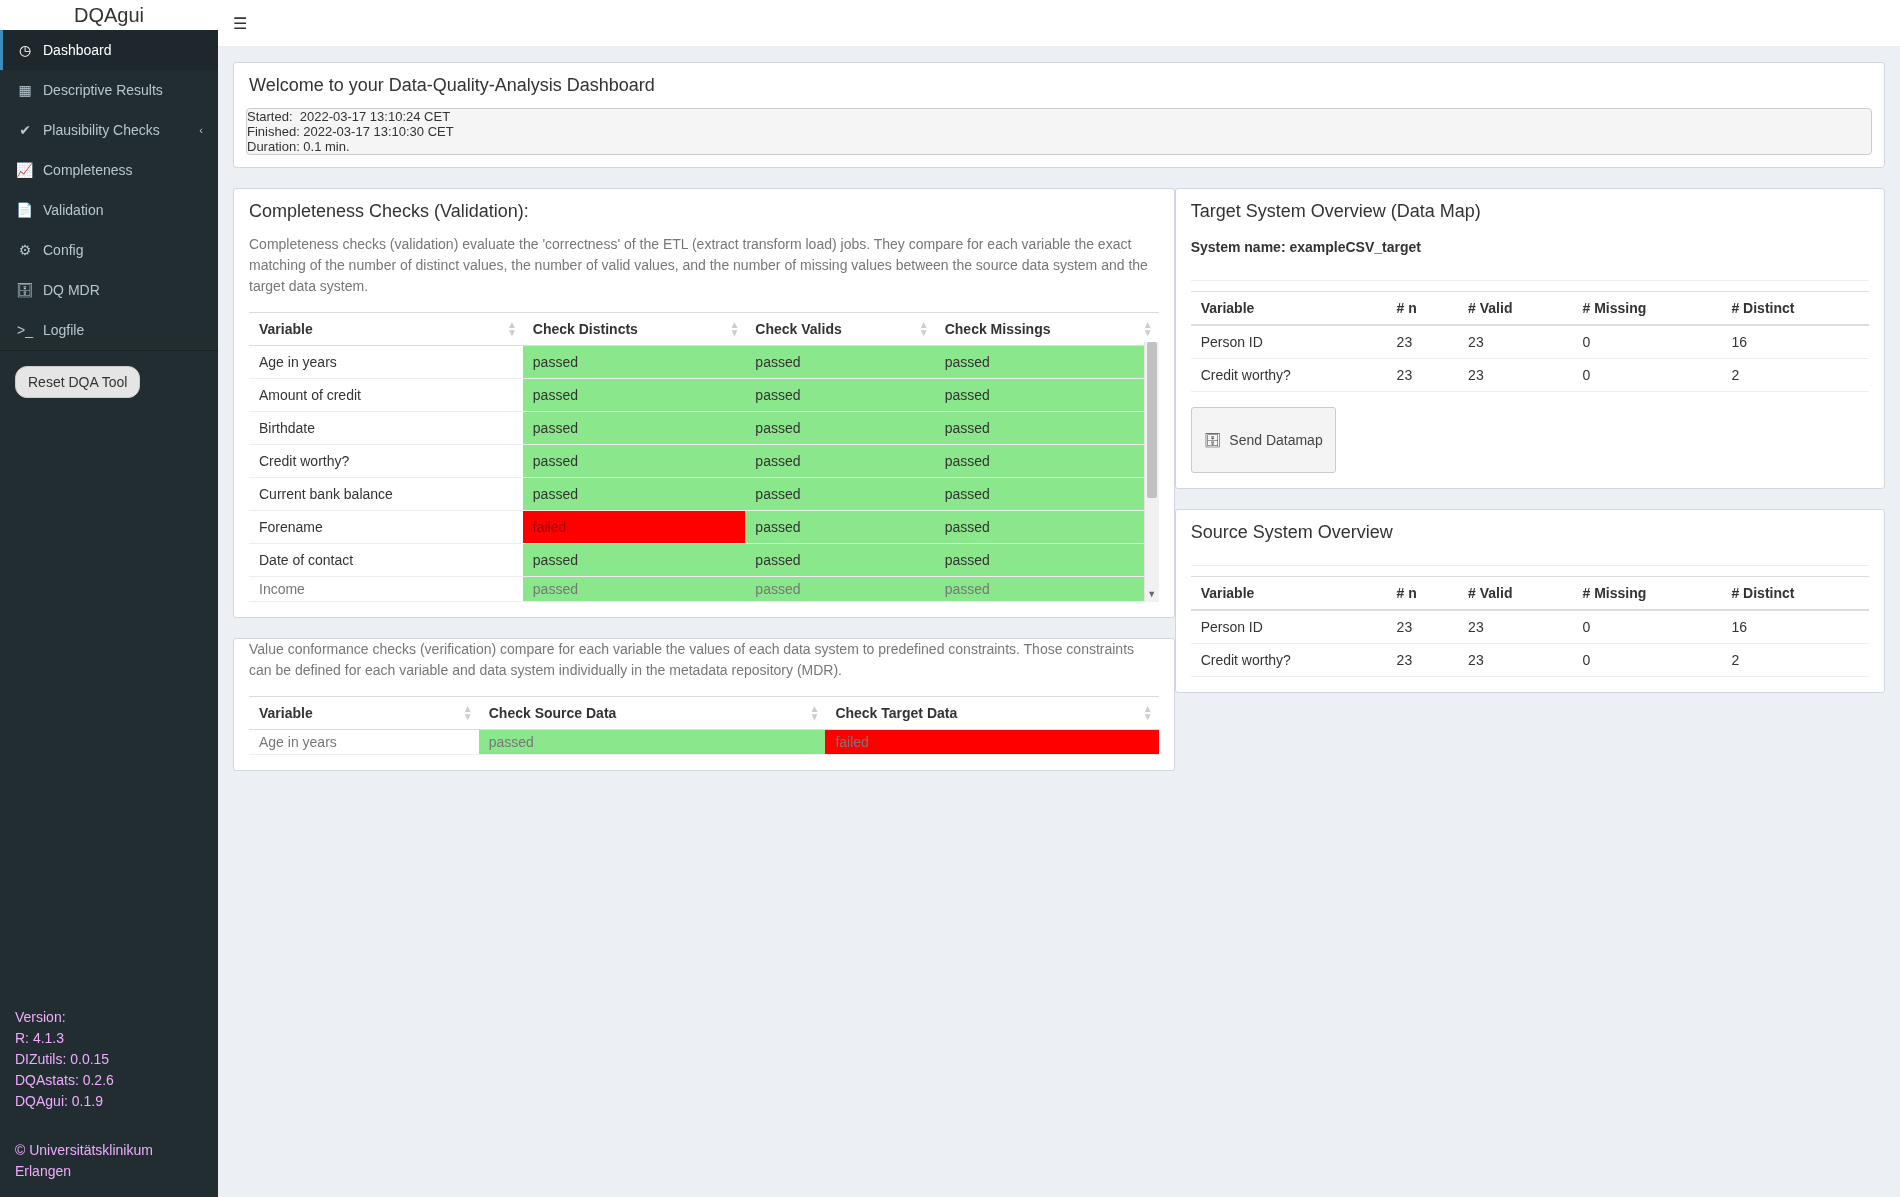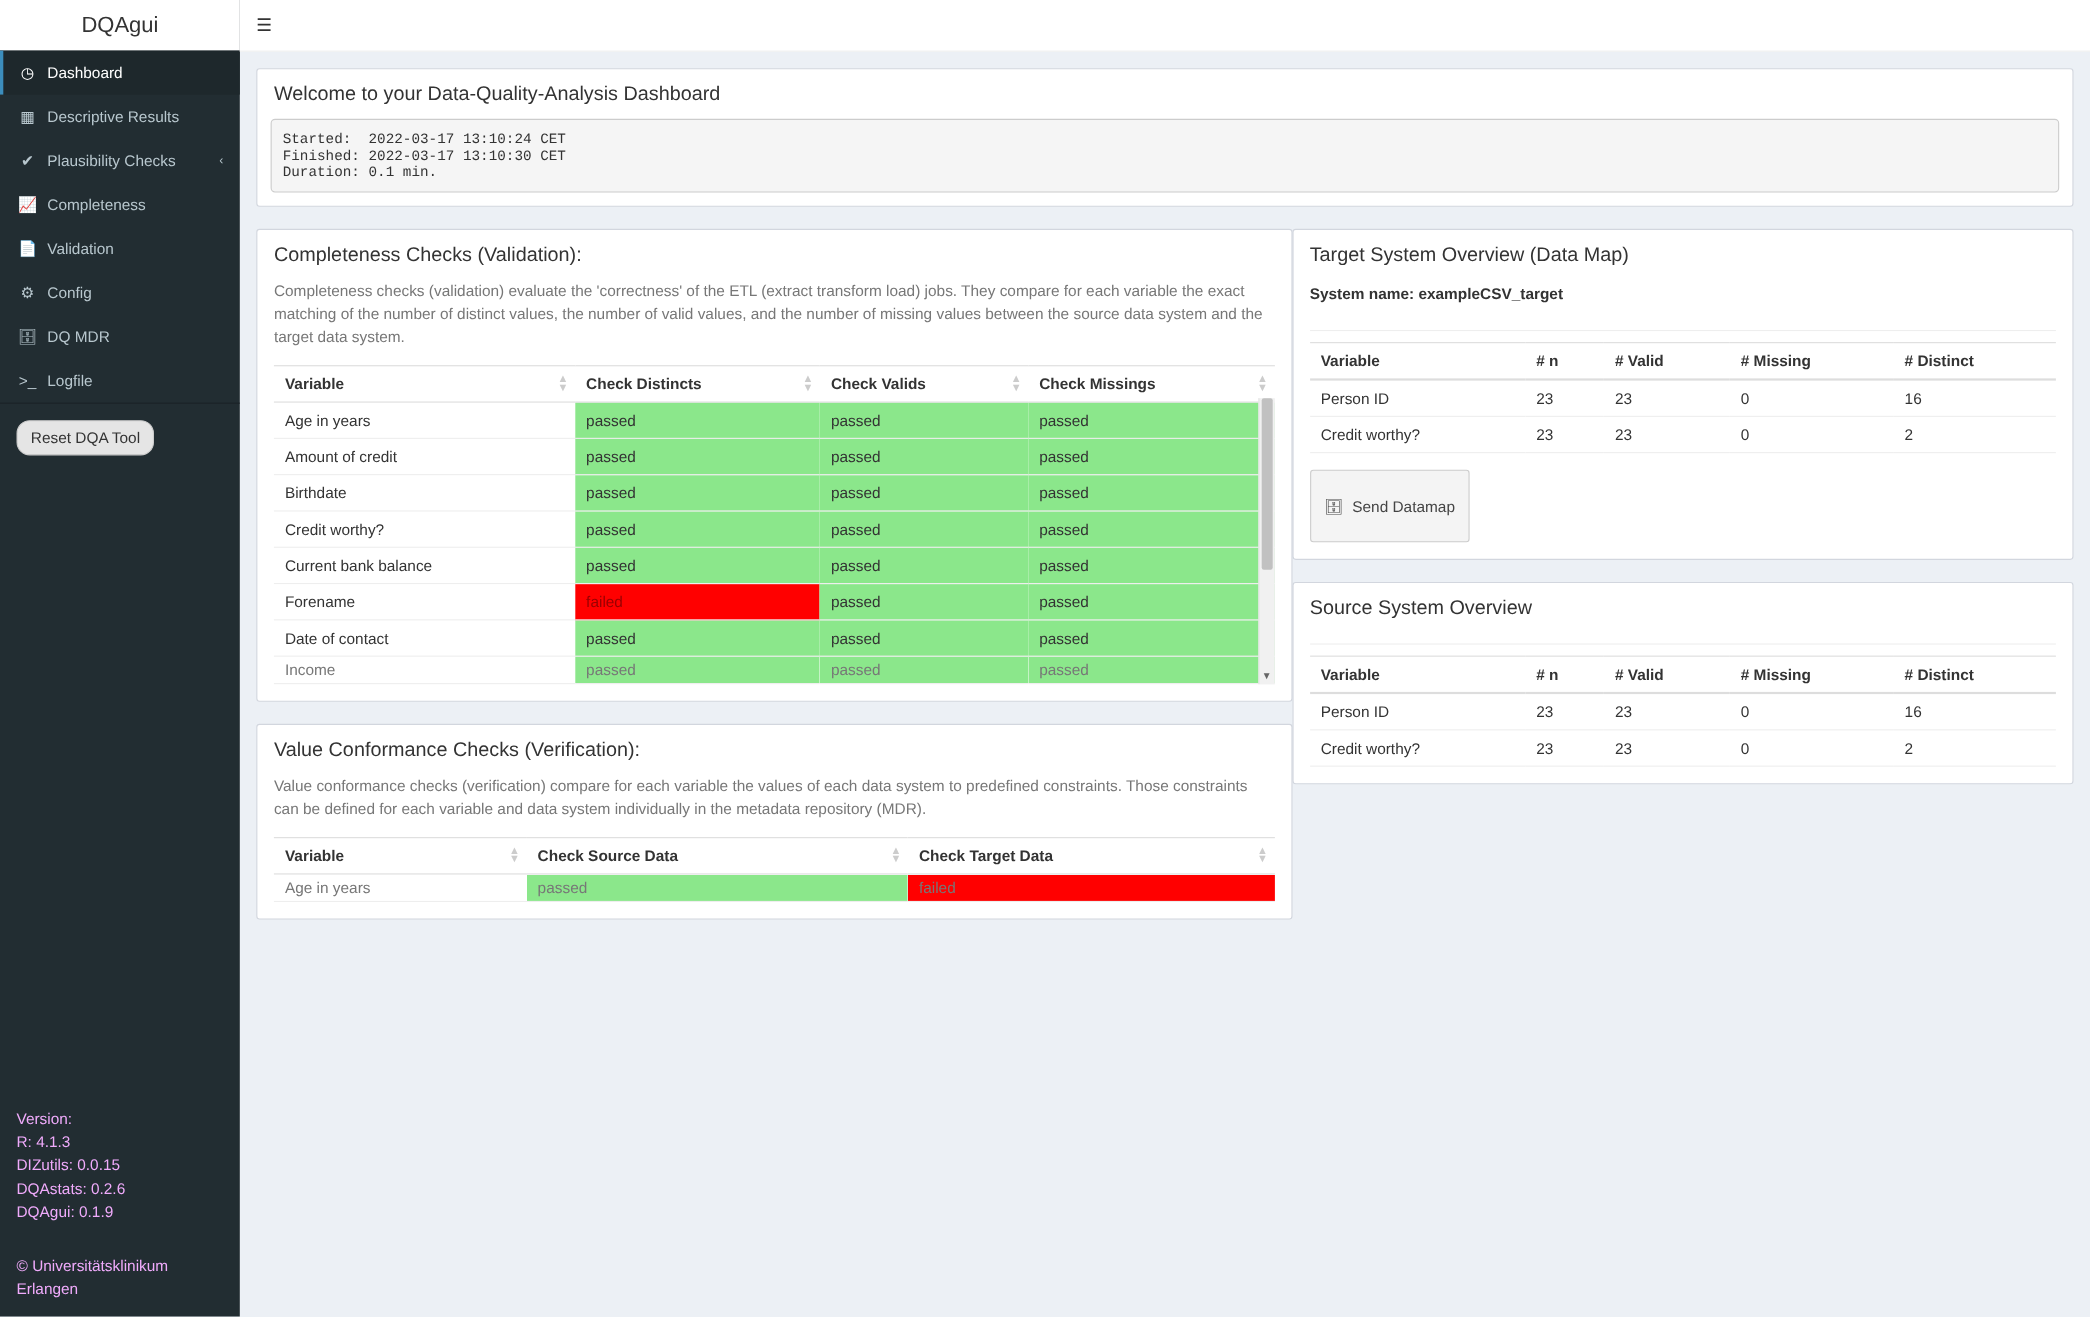--- a/index.html
+++ b/index.html
@@ -1,36 +1,36 @@
 <!DOCTYPE html>
 <html><head>
 <meta charset="utf-8">
 <style>
 *{box-sizing:border-box;margin:0;padding:0}
 body{font-family:"Source Sans Pro","Helvetica Neue",Helvetica,Arial,sans-serif;font-size:14px;color:#333;background:#ecf0f5}
 .app{display:flex;min-height:100vh}
 .sidebar{width:218px;background:#222d32;color:#b8c7ce;flex-shrink:0;display:flex;flex-direction:column}
-.brand{background:#fff;color:#333;font-size:20px;font-weight:500;padding:12px 0;height:46px;display:flex;align-items:center;justify-content:center}
+.brand{background:#fff;color:#333;font-size:20px;font-weight:500;padding:12px 0;height:30px;display:flex;align-items:center;justify-content:center}
 .nav{list-style:none;padding:0;margin:0;flex:0 0 auto}
 .nav li{display:flex;align-items:center;padding:12px 15px;cursor:pointer;font-size:14px;color:#b8c7ce}
 .nav li.active{background:#1e282c;color:#fff;border-left:3px solid #3c8dbc;padding-left:12px}
 .nav .ico{width:20px;display:inline-block;margin-right:8px;text-align:center}
 .nav .chev{margin-left:auto;font-size:11px}
 .sb-sep{height:1px;background:#1a2226;margin:0}
 .reset-wrap{padding:15px}
 .btn{background:#e5e5e5;border:1px solid #ccc;border-radius:12px;padding:7px 12px;font-size:14px;cursor:pointer;color:#333}
 .sb-footer{margin-top:auto;padding:15px;font-size:14px;color:#f0abfc;line-height:1.5}
 .main{flex:1;display:flex;flex-direction:column}
 .topbar{background:#fff;border-bottom:1px solid #eee;height:47px;display:flex;align-items:center;padding:0 15px}
 .hamburger{cursor:pointer;font-size:16px;color:#333}
 .content{padding:15px}
 .box{background:#fff;border:1px solid #d2d6de;border-radius:3px;margin-bottom:20px}
 .box-header{padding:12px 15px;font-size:18px;font-weight:500;color:#333}
 .box-body{padding:0 15px 15px 15px}
-.pre{background:#f5f5f5;border:1px solid #ccc;border-radius:4px;padding:10px;font-family:Liberation Mono, monospace;font-size:13px;white-space:pre;color:#333;margin:0 12px 12px 12px}
+.pre{background:#f5f5f5;border:1px solid #ccc;border-radius:4px;font-family:Liberation Sans, sans-serif;font-size:13px;white-space:pre;color:#333;margin:0 12px 12px 12px}
 .row2{display:flex;align-items:flex-start}
 .col-left{flex:0 0 57%}
 .col-right{flex:1}
 .desc{color:#777;font-size:14px;line-height:1.5;margin-bottom:15px}
 table.dt{width:100%;border-collapse:collapse;font-size:14px}
 table.dt th{text-align:left;font-weight:700;padding:8px 10px;border-bottom:1px solid #ddd;border-top:1px solid #ddd;position:relative}
 table.dt th .sort{position:absolute;right:6px;color:#ccc;font-size:10px;line-height:8px}
 table.dt td{padding:8px 10px;border-bottom:1px solid #eee}
 .passed{background:#8be78b}
 .failed{background:#ff0000;color:#900}
@@ -189,21 +189,20 @@
                 <div class="fakebar">
                   <div class="fakearr" style="top:0">▲</div>
                   <div class="fakethumb"></div>
                   <div class="fakearr" style="bottom:0">▼</div>
                 </div>
               </div>
             </div>
           </div>
 
           <div class="box">
-            <div class="box-header">Value Conformance Checks (Verification):</div>
             <div class="box-body">
               <p class="desc">Value conformance checks (verification) compare for each variable the values of each data system to predefined constraints. Those constraints can be defined for each variable and data system individually in the metadata repository (MDR).</p>
               <table class="dt">
                 <thead>
                   <tr>
                     <th><span>Variable</span><span class="sort">▲<br>▼</span></th>
                     <th><span>Check Source Data</span><span class="sort">▲<br>▼</span></th>
                     <th><span>Check Target Data</span><span class="sort">▲<br>▼</span></th>
                   </tr>
                 </thead>

